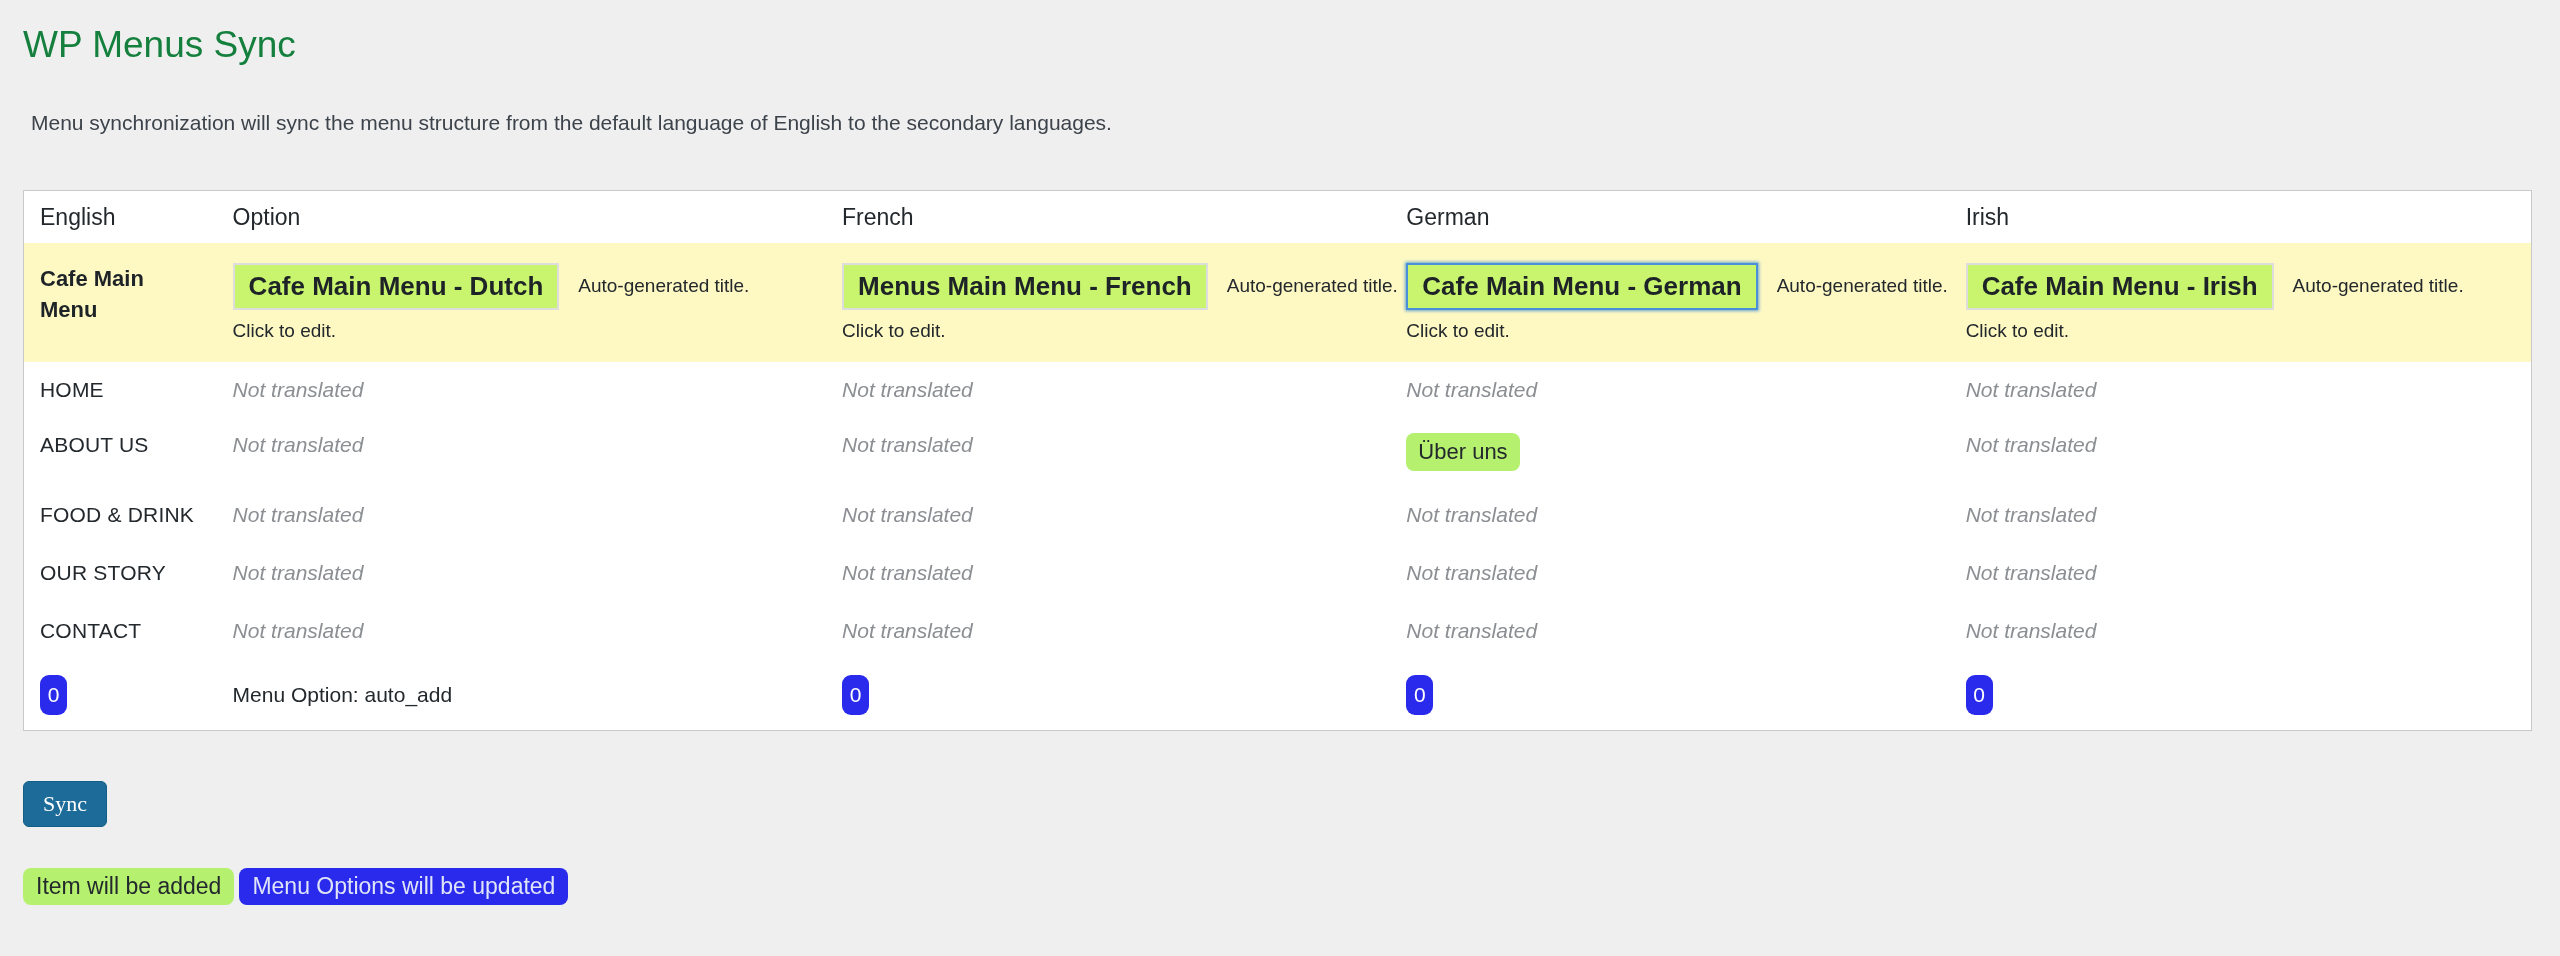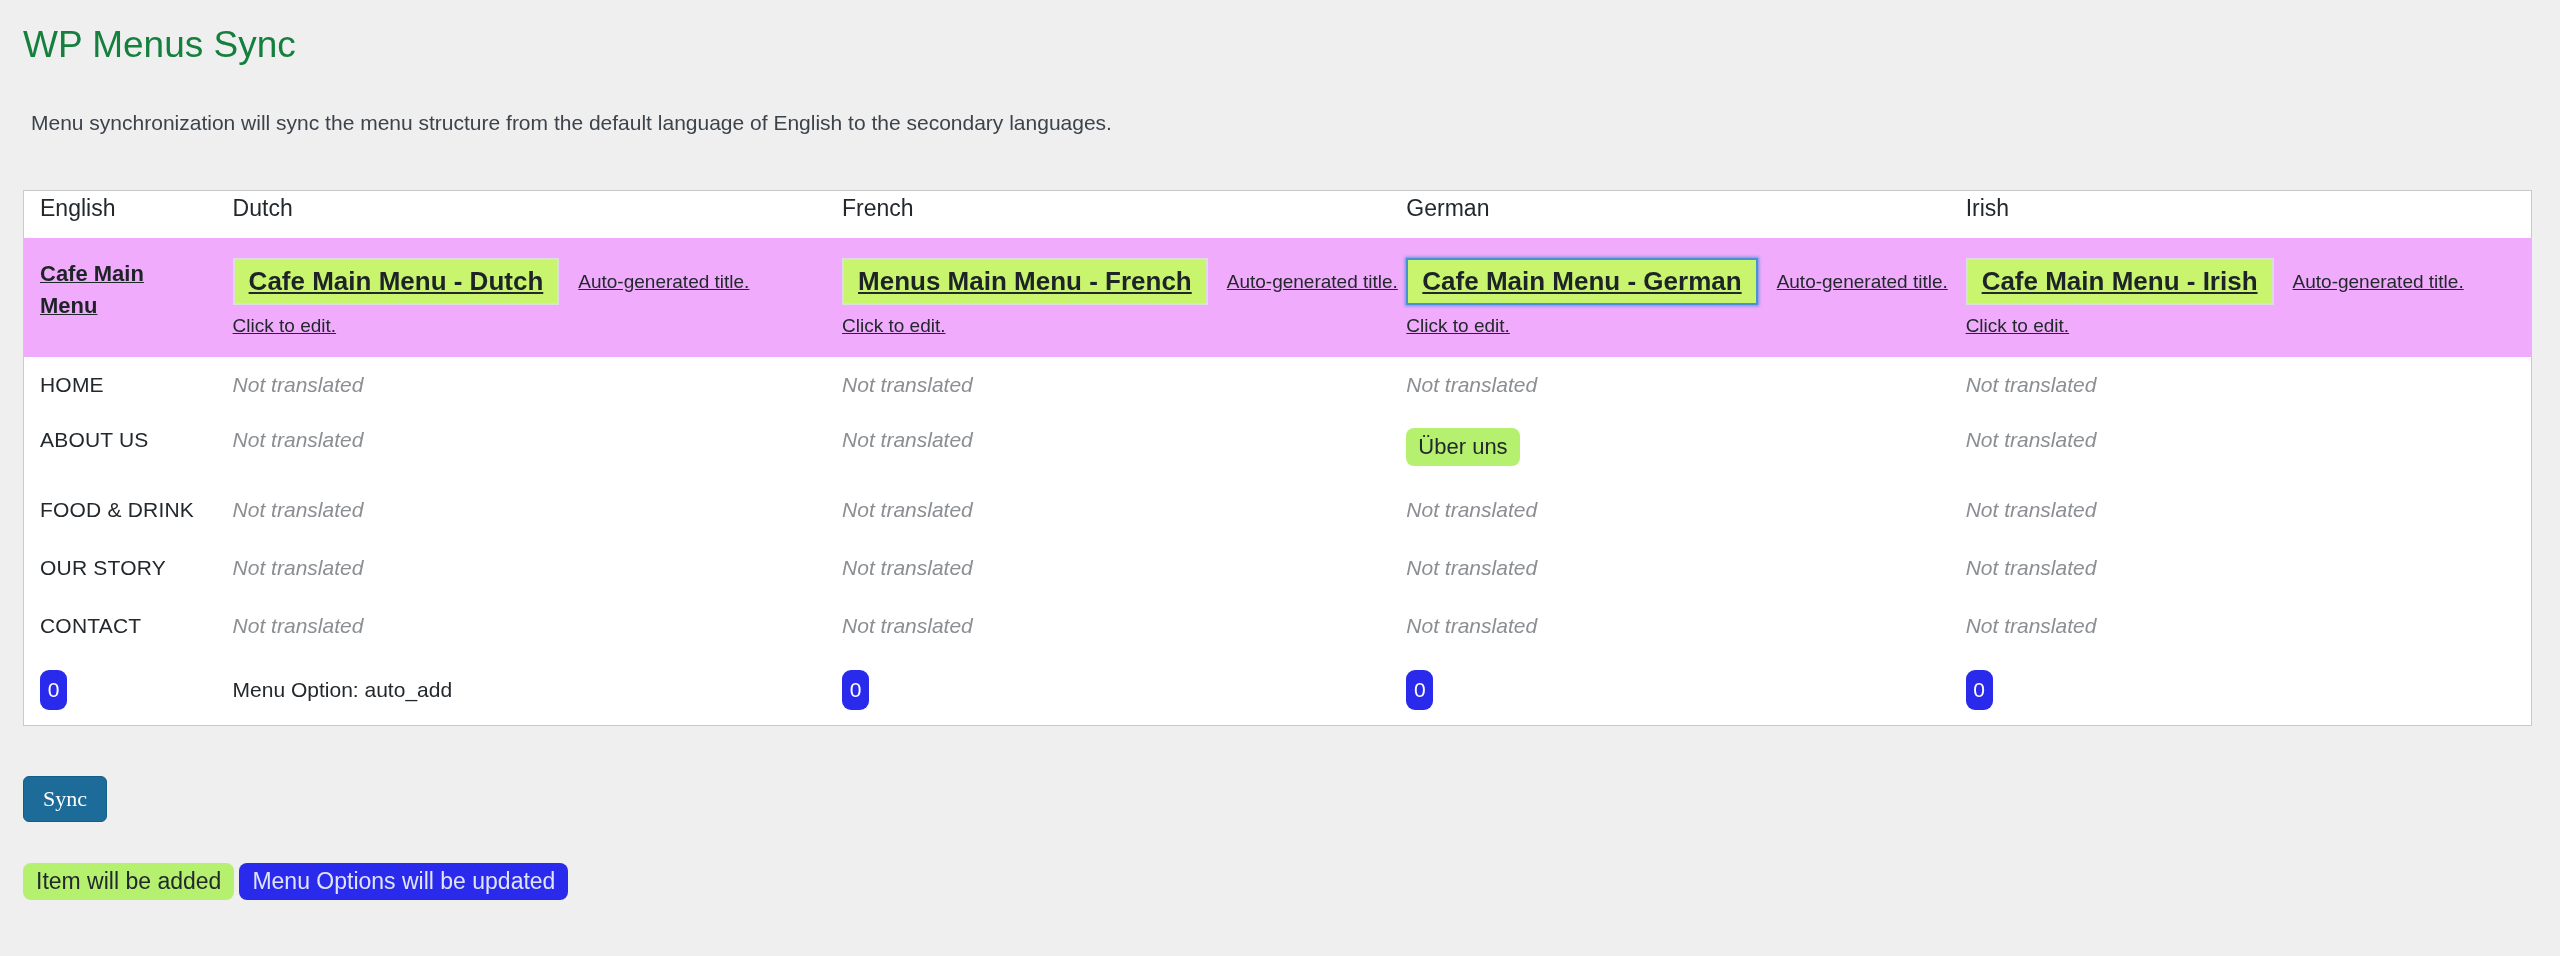--- a/index.html
+++ b/index.html
@@ -43,25 +43,25 @@
 
   th, td {
     text-align: left;
     vertical-align: top;
     padding: 12px 16px;
     font-weight: 400;
   }
   thead th {
     font-size: 23px;
     color: #23282d;
-    padding: 4px 16px 12px 16px;
+    padding: 13px 16px 12px 16px;
     height: 48px;
   }
 
-  tr.menu-row { background: #f0abfc; text-decoration: underline; }
+  tr.menu-row { background: #fef9c3; }
   tr.menu-row td { padding: 20px 16px; height: 114px; }
   .source-menu-label {
     font-weight: 700;
     font-size: 22px;
     line-height: 1.45;
     color: #1d2327;
   }
   .title-line { display: flex; align-items: center; }
   .title-box {
     display: inline-block;
@@ -164,21 +164,21 @@
     <colgroup>
       <col class="c-en">
         <col class="c-nl">
         <col class="c-fr">
         <col class="c-de">
         <col class="c-ga">
     </colgroup>
     <thead>
       <tr>
         <th>English</th>
-        <th>Dutch</th>
+        <th>Option</th>
         <th>French</th>
         <th>German</th>
         <th>Irish</th>
       </tr>
     </thead>
     <tbody>
 
       <tr class="menu-row">
         <td>
           <span class="source-menu-label">Cafe Main Menu</span>

